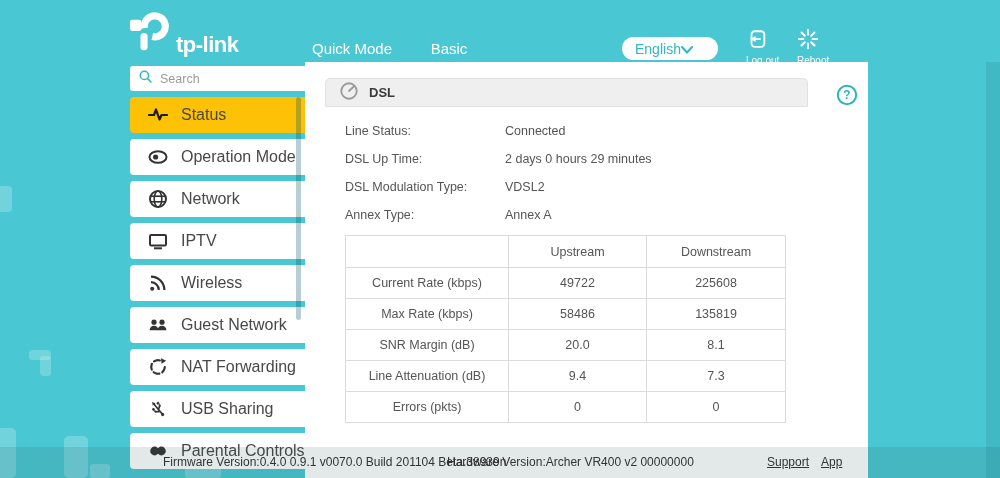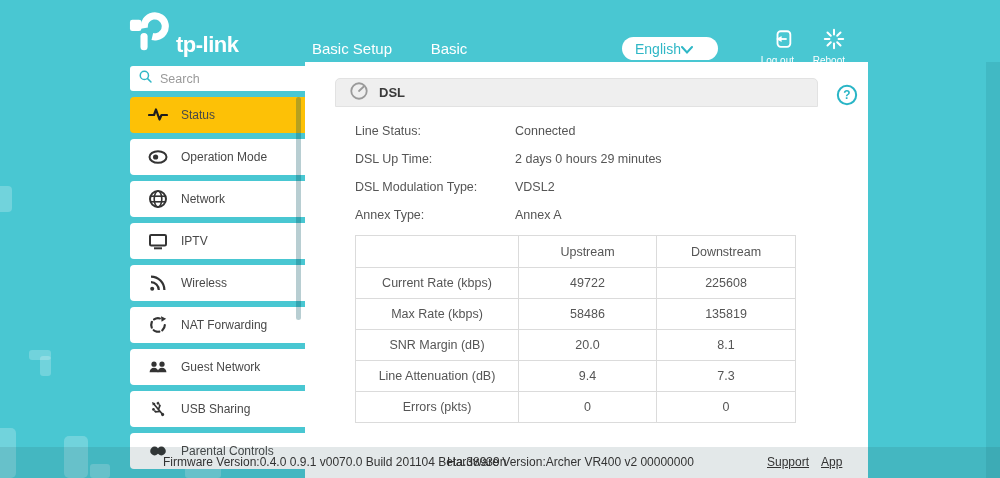--- a/index.html
+++ b/index.html
@@ -19,43 +19,43 @@
   .tab { position:absolute; top:36px; height:26px; line-height:26px; text-align:center;
     color:#fff; font-size:15px; cursor:pointer; }
   .tab-quick { left:296px; width:112px; }
   .tab-basic { left:409px; width:80px; }
   .tab-active { left:498px; width:97px; background:#fff; color:#2DB4C2;
     border-radius:8px 8px 0 0;margin-top:40px; }
   .lang-select { position:absolute; left:622px; top:37px; width:96px; height:23px;
     background:#fff; border-radius:12px; display:flex; align-items:center;
     padding:0 9px 0 13px; cursor:pointer; }
   .lang-select span { color:#2FB7C6; font-size:14px; flex:1; }
-  .hbtn { position:absolute; top:28px; width:48px; text-align:right; color:#fff; cursor:pointer; }
+  .hbtn { position:absolute; top:28px; width:48px; text-align:left; color:#fff; cursor:pointer; }
   .hbtn .lbl { font-size:10px; display:block; margin-top:1px; }
   .hbtn-logout { left:746px; }
   .hbtn-reboot { left:797px; }
 
   
   .sidebar { position:absolute; left:130px; top:66px; width:187px; }
   .search-box { position:relative; background:#fff; border-radius:3px; height:25px;
     display:flex; align-items:center; padding:0 6px 0 8px; margin-bottom:4px; }
   .search-box input { border:none; outline:none; flex:1; font-size:12.5px; color:#666;
     font-family:"Liberation Sans", sans-serif; margin-left:7px; min-width:0; background:transparent; }
   .search-box input::placeholder { color:#9a9a9a; }
   .side-item { height:36px; margin-top:6px; background:#fff; border-radius:4px;
     display:flex; align-items:center; padding-left:18px; cursor:pointer; }
   .side-item .ic { width:20px; height:20px; margin-right:13px; flex:none; }
-  .side-item .txt { font-size:12px; color:#484848; }
+  .side-item .txt { font-size:16px; color:#484848; }
   .side-item.active { background:#FDC106; }
   .side-scroll { position:absolute; left:296px; top:97px; width:5px; height:223px;
     background:rgba(0,80,95,0.28); border-radius:3px; }
 
   
   .content { position:absolute; left:305px; top:62px; width:563px; height:416px; background:#fff; }
-  .panel { position:absolute; left:30px; top:16px; width:483px; }
+  .panel { position:absolute; left:20px; top:16px; width:483px; }
   .panel-head { height:29px; background:#EFEFEF; border:1px solid #E2E2E2;
     border-radius:5px 5px 0 0; display:flex; align-items:center; padding-left:13px; }
   .panel-head .title { font-size:13px; font-weight:bold; color:#3A3A3A; margin-left:10px; }
   .info-rows { padding:10px 0 0 20px; }
   .info-row { height:28px; display:flex; align-items:center; font-size:12.5px; color:#555; }
   .info-row .lab { width:160px; }
   .dsl-table { border-collapse:collapse; margin:6px 0 0 20px; font-size:12.5px; color:#555;
     table-layout:fixed; width:440px; }
   .dsl-table th, .dsl-table td { border:1px solid #DBDBDB; text-align:center;
     font-weight:normal; height:31px; background:#fff; }
@@ -87,21 +87,21 @@
   <span>
     <svg width="44" height="42" viewBox="0 0 46 44">
       <rect x="2" y="8" width="12" height="12" rx="2.5" fill="#fff"></rect>
       <circle cx="28" cy="15" r="11" fill="none" stroke="#fff" stroke-width="7.5" stroke-dasharray="56 13" transform="rotate(170 28 15)"></circle>
       <rect x="13" y="22" width="7.5" height="18" rx="3.7" fill="#fff"></rect>
     </svg>
   </span>
   <span class="logo-text">tp-link</span>
 </div>
 
-<div class="tab tab-quick">Basic Setup</div>
+<div class="tab tab-quick">Quick Mode</div>
 <div class="tab tab-basic">Basic</div>
 <div class="tab tab-active">Advanced</div>
 
 <div class="lang-select">
   <span>English</span>
   <span>
     <svg width="12" height="8" viewBox="0 0 12 8">
       <polyline points="1,1 6,6.5 11,1" fill="none" stroke="#2FB7C6" stroke-width="2" stroke-linecap="round"></polyline>
     </svg>
   </span>
@@ -194,37 +194,37 @@
         <path d="M3 9.2 a7.8 7.8 0 0 1 7.8 7.8" fill="none" stroke="#333" stroke-width="2.2"></path>
         <path d="M3 3.6 a13.4 13.4 0 0 1 13.4 13.4" fill="none" stroke="#333" stroke-width="2.2"></path>
       </svg>
     </span>
     <span class="txt">Wireless</span>
   </div>
 
   <div class="side-item">
     <span class="ic">
       <svg width="20" height="20" viewBox="0 0 20 20">
-        <path d="M16.8 10 a6.8 6.8 0 1 1 -3.2-5.8" fill="none" stroke="#333" stroke-width="2.2" stroke-dasharray="6 3.2" stroke-linecap="round"></path>
-        <polygon points="13,1.2 18.2,3.8 13.6,6.8" fill="#333"></polygon>
-      </svg>
-    </span>
-    <span class="txt">NAT Forwarding</span>
-  </div>
-
-  <div class="side-item">
-    <span class="ic">
-      <svg width="20" height="20" viewBox="0 0 20 20">
         <circle cx="6" cy="7.2" r="2.6" fill="#333"></circle>
         <path d="M1.6 15.2 a4.4 4.4 0 0 1 8.8 0 z" fill="#333"></path>
         <circle cx="14" cy="7.2" r="2.6" fill="#333"></circle>
         <path d="M9.6 15.2 a4.4 4.4 0 0 1 8.8 0 z" fill="#333"></path>
       </svg>
     </span>
     <span class="txt">Guest Network</span>
+  </div>
+
+  <div class="side-item">
+    <span class="ic">
+      <svg width="20" height="20" viewBox="0 0 20 20">
+        <path d="M16.8 10 a6.8 6.8 0 1 1 -3.2-5.8" fill="none" stroke="#333" stroke-width="2.2" stroke-dasharray="6 3.2" stroke-linecap="round"></path>
+        <polygon points="13,1.2 18.2,3.8 13.6,6.8" fill="#333"></polygon>
+      </svg>
+    </span>
+    <span class="txt">NAT Forwarding</span>
   </div>
 
   <div class="side-item">
     <span class="ic">
       <svg width="20" height="20" viewBox="0 0 20 20">
         <g transform="rotate(-40 10 10)" stroke="#333" fill="none" stroke-width="1.7">
           <line x1="10" y1="3.2" x2="10" y2="16.6"></line>
           <polygon points="10,0.8 8.2,4 11.8,4" fill="#333" stroke="none"></polygon>
           <path d="M10 13 L6.3 10.6 L6.3 8.8"></path>
           <circle cx="6.3" cy="7.4" r="1.4" fill="#333" stroke="none"></circle>

